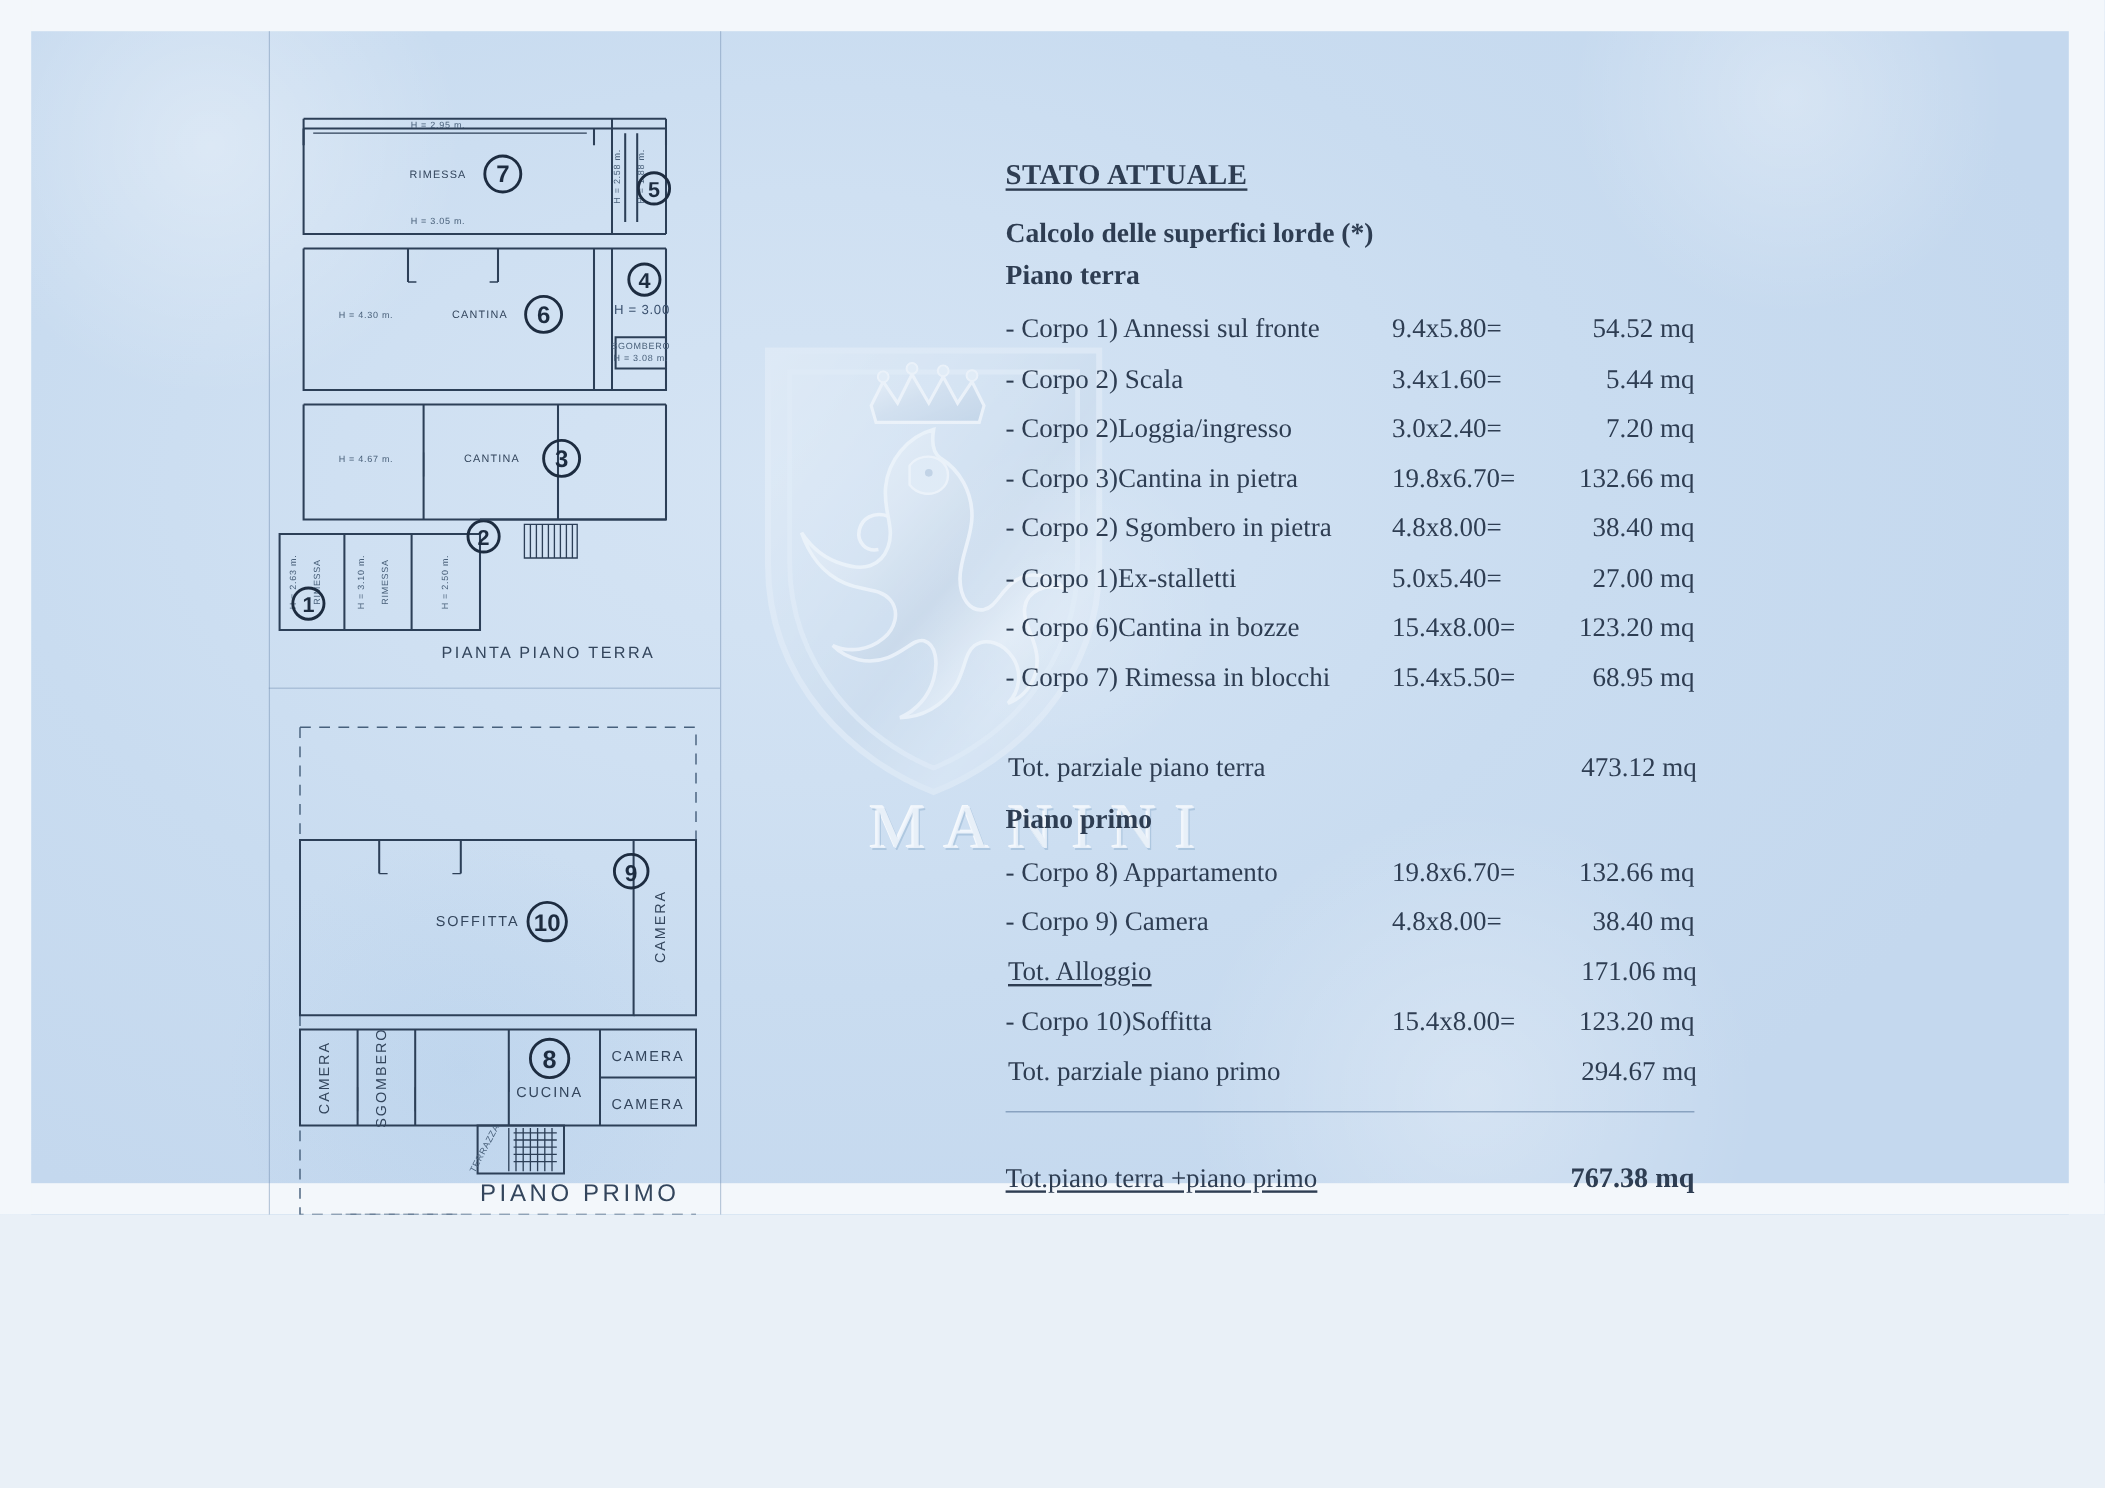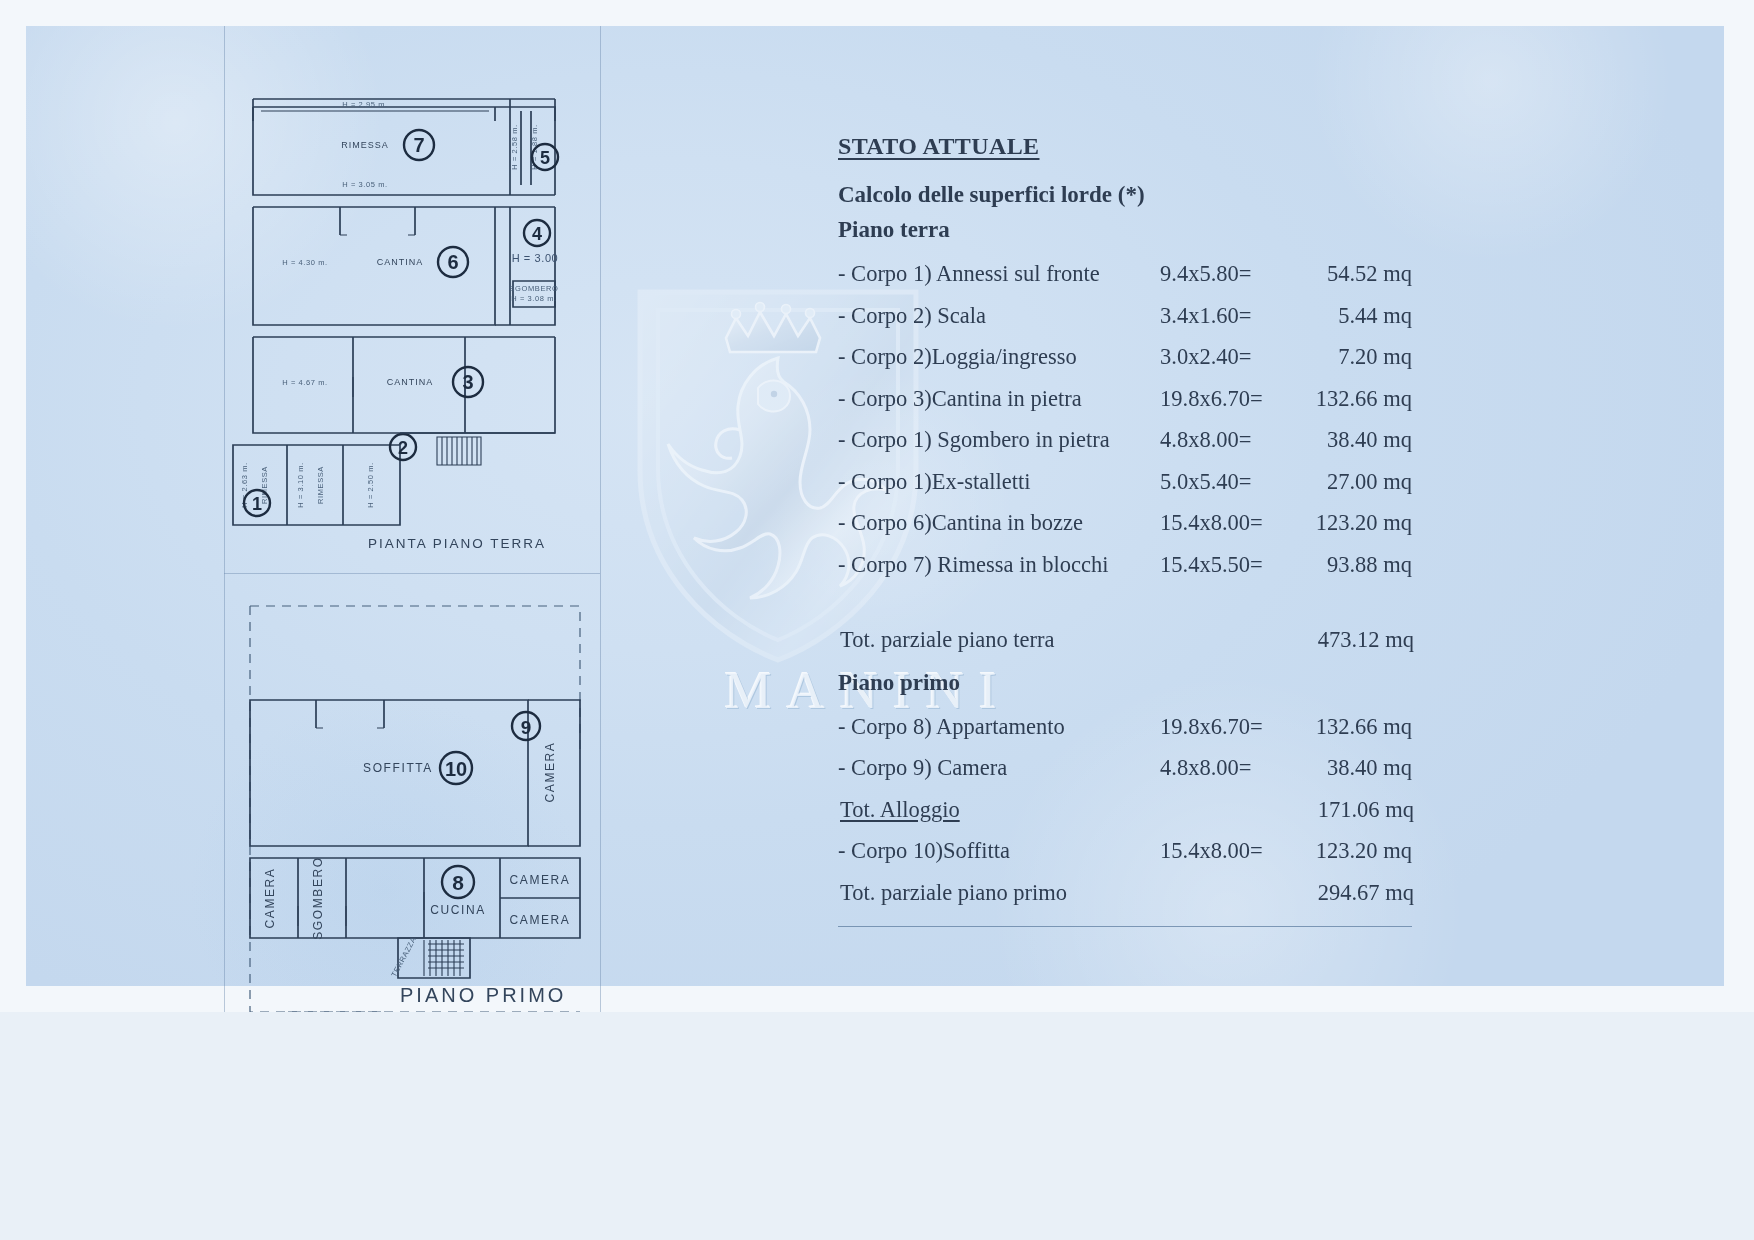--- a/index.html
+++ b/index.html
@@ -372,38 +372,38 @@
         <span class="lbl">- Corpo 2)Loggia/ingresso</span>
         <span class="dim">3.0x2.40=</span>
         <span class="res">7.20 mq</span>
       </div>
       <div class="row">
         <span class="lbl">- Corpo 3)Cantina in pietra</span>
         <span class="dim">19.8x6.70=</span>
         <span class="res">132.66 mq</span>
       </div>
       <div class="row">
-        <span class="lbl">- Corpo 1) Sgombero in pietra</span>
+        <span class="lbl">- Corpo 2) Sgombero in pietra</span>
         <span class="dim">4.8x8.00=</span>
         <span class="res">38.40 mq</span>
       </div>
       <div class="row">
         <span class="lbl">- Corpo 1)Ex-stalletti</span>
         <span class="dim">5.0x5.40=</span>
         <span class="res">27.00 mq</span>
       </div>
       <div class="row">
         <span class="lbl">- Corpo 6)Cantina in bozze</span>
         <span class="dim">15.4x8.00=</span>
         <span class="res">123.20 mq</span>
       </div>
       <div class="row">
         <span class="lbl">- Corpo 7) Rimessa in blocchi</span>
         <span class="dim">15.4x5.50=</span>
-        <span class="res">93.88 mq</span>
+        <span class="res">68.95 mq</span>
       </div>
     </div>
 
     <div class="gap-md"></div>
 
     <div class="row tot">
       <span class="lbl">Tot. parziale piano terra</span>
       <span class="dim"></span>
       <span class="res">473.12 mq</span>
     </div>
@@ -436,15 +436,19 @@
     </div>
 
     <div class="row tot">
       <span class="lbl">Tot. parziale piano primo</span>
       <span class="dim"></span>
       <span class="res">294.67 mq</span>
     </div>
 
     <div class="rule"></div>
 
+    <div class="grand">
+      <span class="lbl">Tot.piano terra +piano primo</span>
+      <span class="res">767.38 mq</span>
+    </div>
   </div>
 
 </div>
 
 </body></html>

